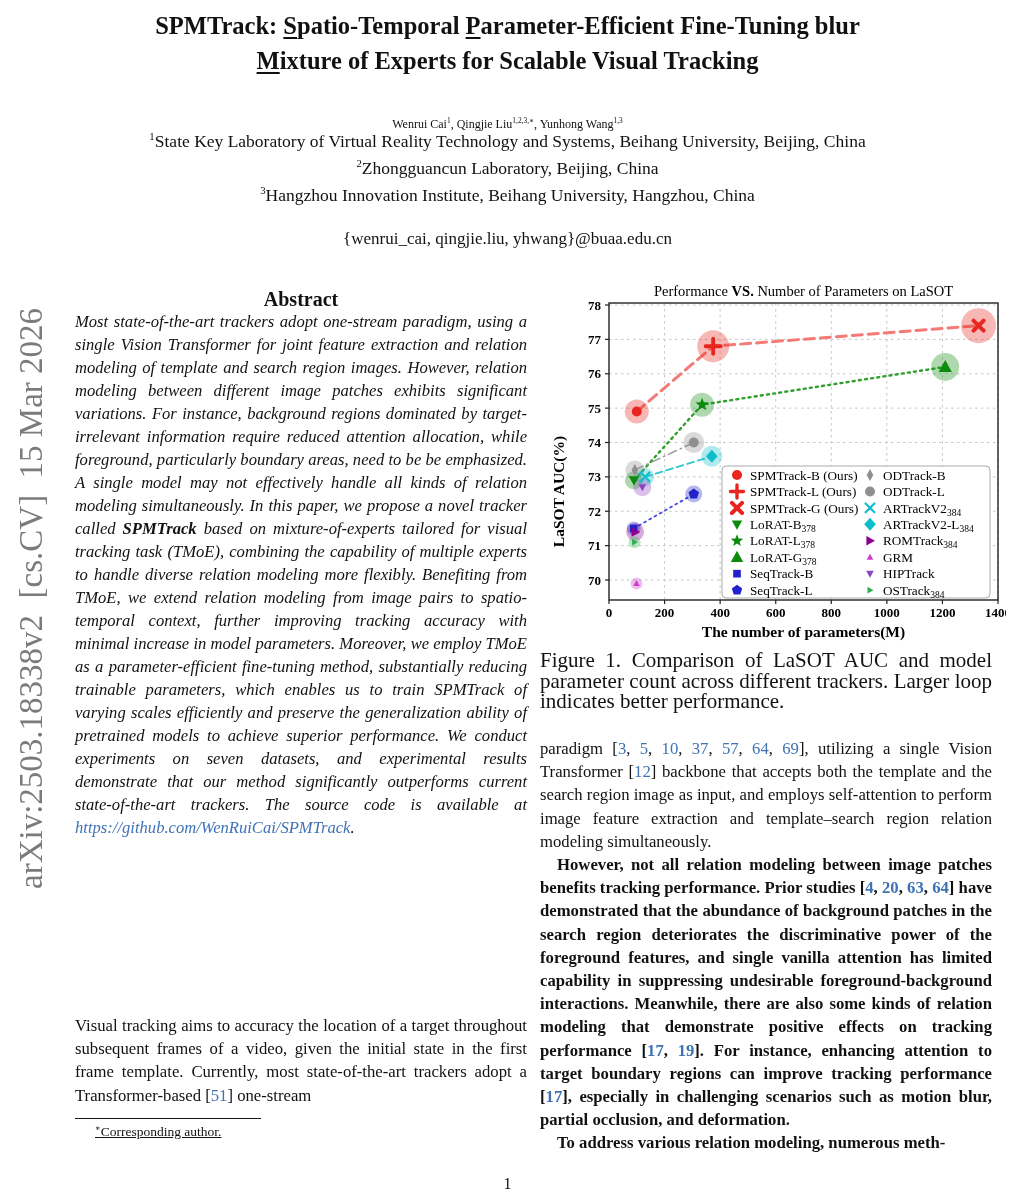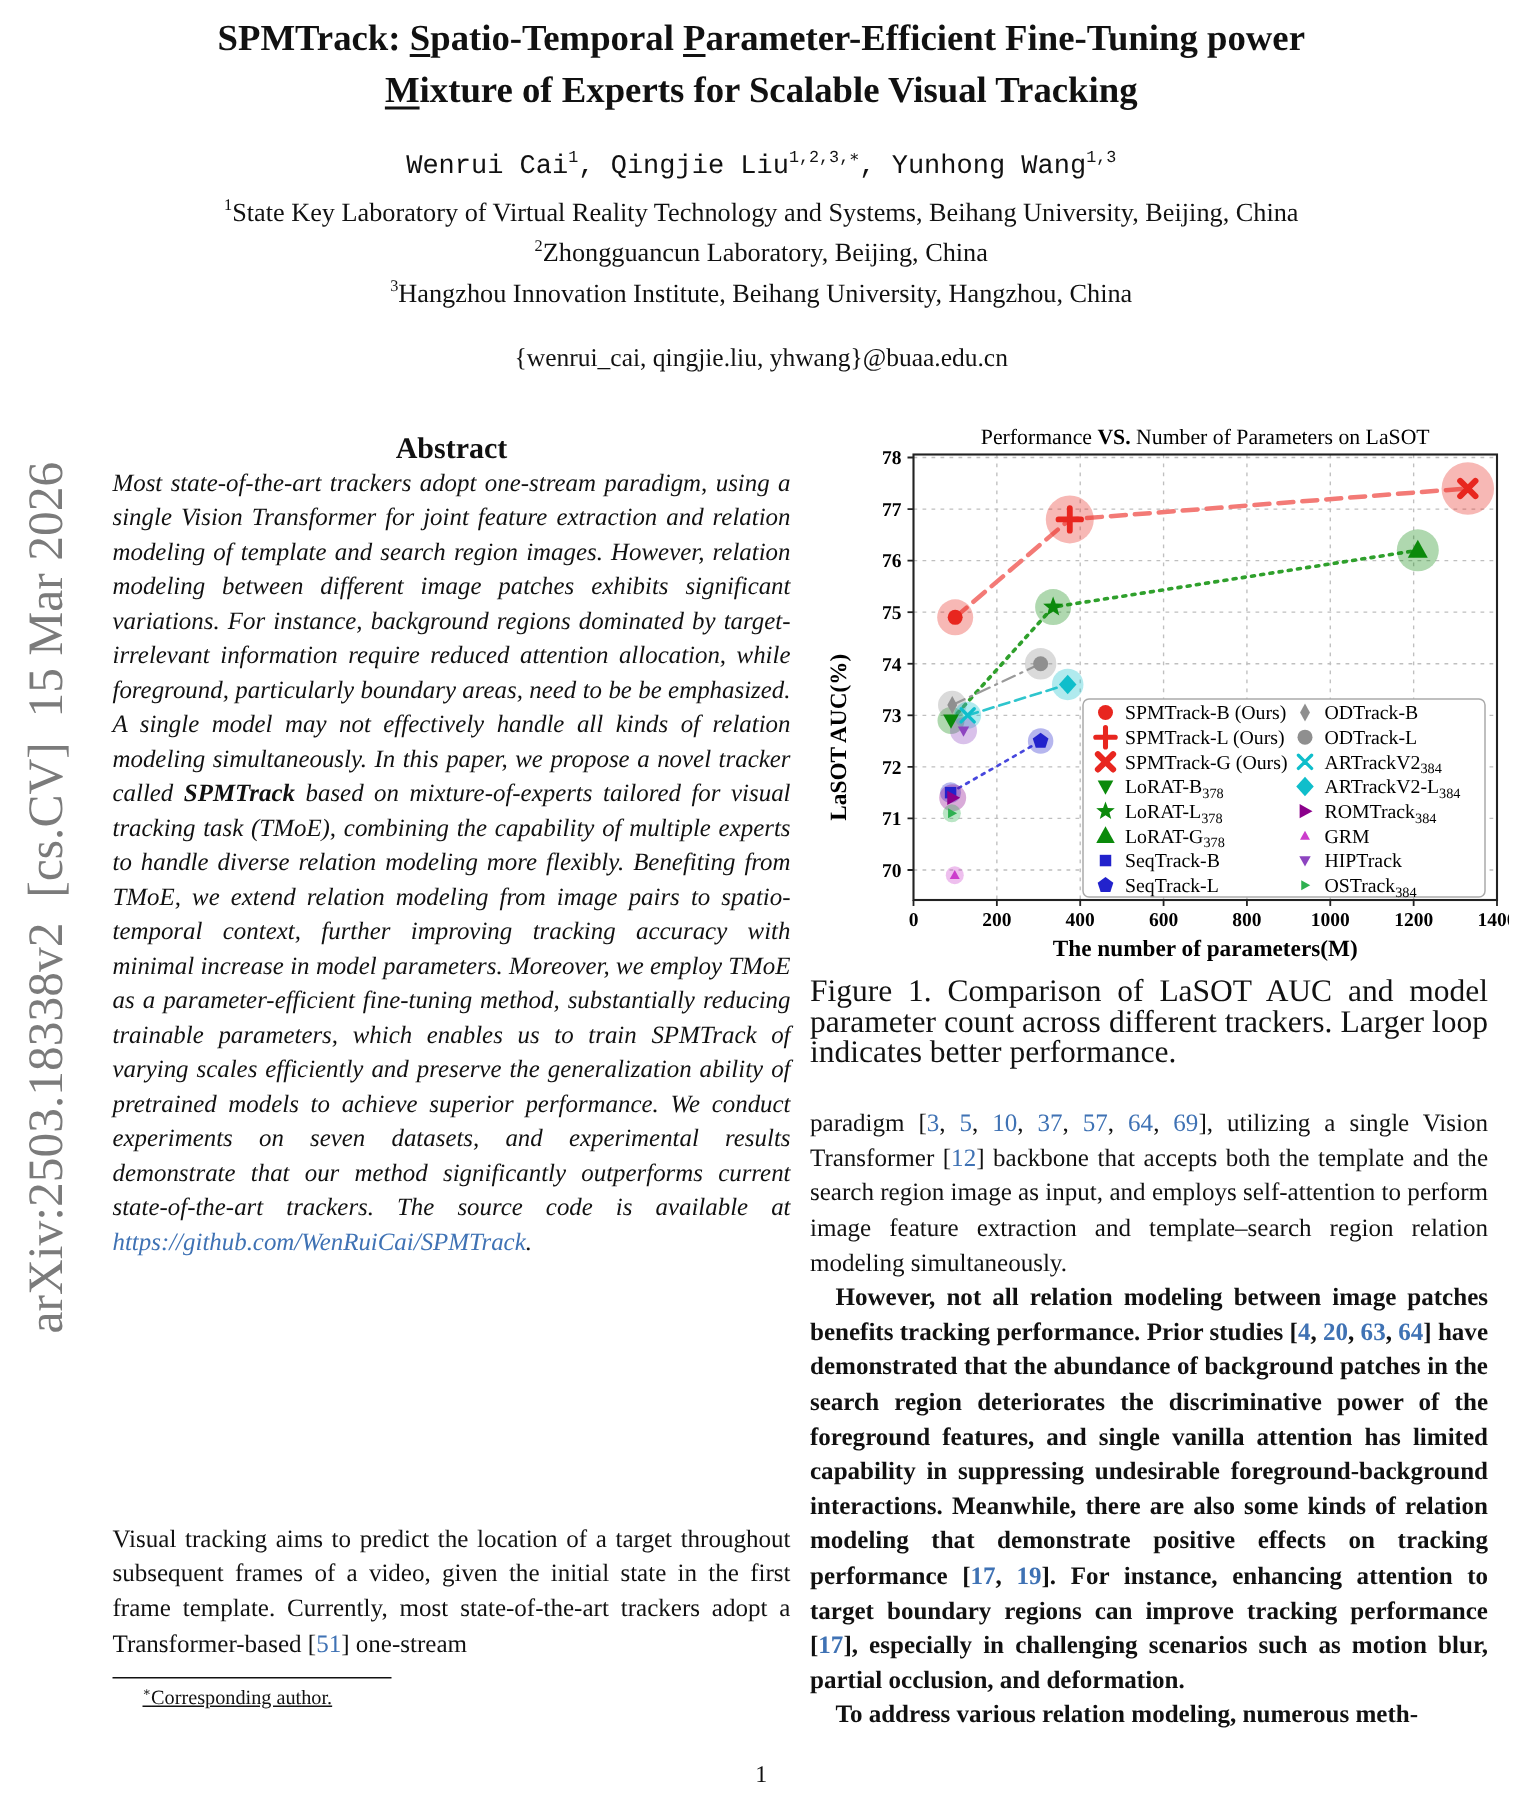--- a/index.html
+++ b/index.html
@@ -4,21 +4,21 @@
 <style>
   html,body{margin:0;padding:0;background:#ffffff;}
   #page{position:relative;width:1015px;height:1200px;background:#ffffff;overflow:hidden;
         font-family:"Liberation Serif","DejaVu Serif",serif;color:#111;}
   .center{text-align:center;}
   .u{text-decoration:underline;text-underline-offset:3px;}
   .b{font-weight:bold;}
   .link{color:#3f72b4;}
   sup{font-size:62%;line-height:0;}
   .title{position:absolute;left:0;top:8px;width:100%;font-size:24.5px;font-weight:bold;line-height:35px;}
-  .authors{position:absolute;left:0;top:101px;width:100%;font-size:18px;font-family:Liberation Mono, monospace;}
+  .authors{position:absolute;left:0;top:117px;width:100%;font-size:12px;}
   .aff1{position:absolute;left:0;top:131px;width:100%;font-size:17.5px;}
   .aff2{position:absolute;left:0;top:158px;width:100%;font-size:17.5px;}
   .aff3{position:absolute;left:0;top:185px;width:100%;font-size:17.5px;}
   .email{position:absolute;left:0;top:229px;width:100%;font-size:17px;
          font-family:Liberation Serif, serif;}
   .watermark{position:absolute;left:13px;top:889px;transform-origin:0 0;transform:rotate(-90deg);
              white-space:pre;font-size:33px;color:#7b7b7b;}
   .lcol{position:absolute;left:75px;width:452px;}
   .rcol{position:absolute;left:540px;width:452px;}
   .abstract-head{top:288px;font-size:20px;font-weight:bold;text-align:center;}
@@ -35,33 +35,33 @@
   .pagenum{position:absolute;left:0;top:1175px;width:1015px;text-align:center;font-size:16px;}
   svg text{font-family:"Liberation Serif","DejaVu Serif",serif;}
 </style>
 </head>
 <body>
 <div id="page">
 
 <div class="watermark">arXiv:2503.18338v2  [cs.CV]  15 Mar 2026</div>
 
 <div class="title center">
-  <div><span>SPMTrack: </span><span class="u">S</span><span>patio-Temporal </span><span class="u">P</span><span>arameter-Efficient Fine-Tuning power</span></div>
+  <div><span>SPMTrack: </span><span class="u">S</span><span>patio-Temporal </span><span class="u">P</span><span>arameter-Efficient Fine-Tuning blur</span></div>
   <div><span class="u">M</span><span>ixture of Experts for Scalable Visual Tracking</span></div>
 </div>
 
 <div class="authors center"><span>Wenrui Cai</span><sup>1</sup><span>, Qingjie Liu</span><sup>1,2,3,∗</sup><span>, Yunhong Wang</span><sup>1,3</sup></div>
 <div class="aff1 center"><sup>1</sup><span>State Key Laboratory of Virtual Reality Technology and Systems, Beihang University, Beijing, China</span></div>
 <div class="aff2 center"><sup>2</sup><span>Zhongguancun Laboratory, Beijing, China</span></div>
 <div class="aff3 center"><sup>3</sup><span>Hangzhou Innovation Institute, Beihang University, Hangzhou, China</span></div>
 <div class="email center">{wenrui_cai, qingjie.liu, yhwang}@buaa.edu.cn</div>
 
 <div class="lcol abstract-head">Abstract</div>
 <div class="lcol abstract-body"><span>Most state-of-the-art trackers adopt one-stream paradigm, using a single Vision Transformer for joint feature extraction and relation modeling of template and search region images. However, relation modeling between different image patches exhibits significant variations. For instance, background regions dominated by target-irrelevant information require reduced attention allocation, while foreground, particularly boundary areas, need to be be emphasized. A single model may not effectively handle all kinds of relation modeling simultaneously. In this paper, we propose a novel tracker called </span><span class="b">SPMTrack</span><span> based on mixture-of-experts tailored for visual tracking task (TMoE), combining the capability of multiple experts to handle diverse relation modeling more flexibly. Benefiting from TMoE, we extend relation modeling from image pairs to spatio-temporal context, further improving tracking accuracy with minimal increase in model parameters. Moreover, we employ TMoE as a parameter-efficient fine-tuning method, substantially reducing trainable parameters, which enables us to train SPMTrack of varying scales efficiently and preserve the generalization ability of pretrained models to achieve superior performance. We conduct experiments on seven datasets, and experimental results demonstrate that our method significantly outperforms current state-of-the-art trackers. The source code is available at </span><span class="link">https://github.com/WenRuiCai/SPMTrack</span><span>.</span></div>
-<div class="lcol intro-body"><span>Visual tracking aims to predict the location of a target throughout subsequent frames of a video, given the initial state in the first frame template. Currently, most state-of-the-art trackers adopt a Transformer-based [</span><span class="link">51</span><span>] one-stream</span></div>
+<div class="lcol intro-body"><span>Visual tracking aims to accuracy the location of a target throughout subsequent frames of a video, given the initial state in the first frame template. Currently, most state-of-the-art trackers adopt a Transformer-based [</span><span class="link">51</span><span>] one-stream</span></div>
 <div class="lcol footnote">
   <div class="footnote-rule"></div>
   <div class="footnote-text"><sup>∗</sup><span>Corresponding author.</span></div>
 </div>
 
 <div class="figure-wrap">
   <svg id="chart-svg" width="456" height="362" viewBox="0 0 456 362">
         <line x1="114.57142857142857" y1="18" x2="114.57142857142857" y2="315" stroke="#bfbfbf" stroke-width="0.9" stroke-dasharray="2.5 3.5"></line>
         <line x1="170.14285714285714" y1="18" x2="170.14285714285714" y2="315" stroke="#bfbfbf" stroke-width="0.9" stroke-dasharray="2.5 3.5"></line>
         <line x1="225.71428571428572" y1="18" x2="225.71428571428572" y2="315" stroke="#bfbfbf" stroke-width="0.9" stroke-dasharray="2.5 3.5"></line>

